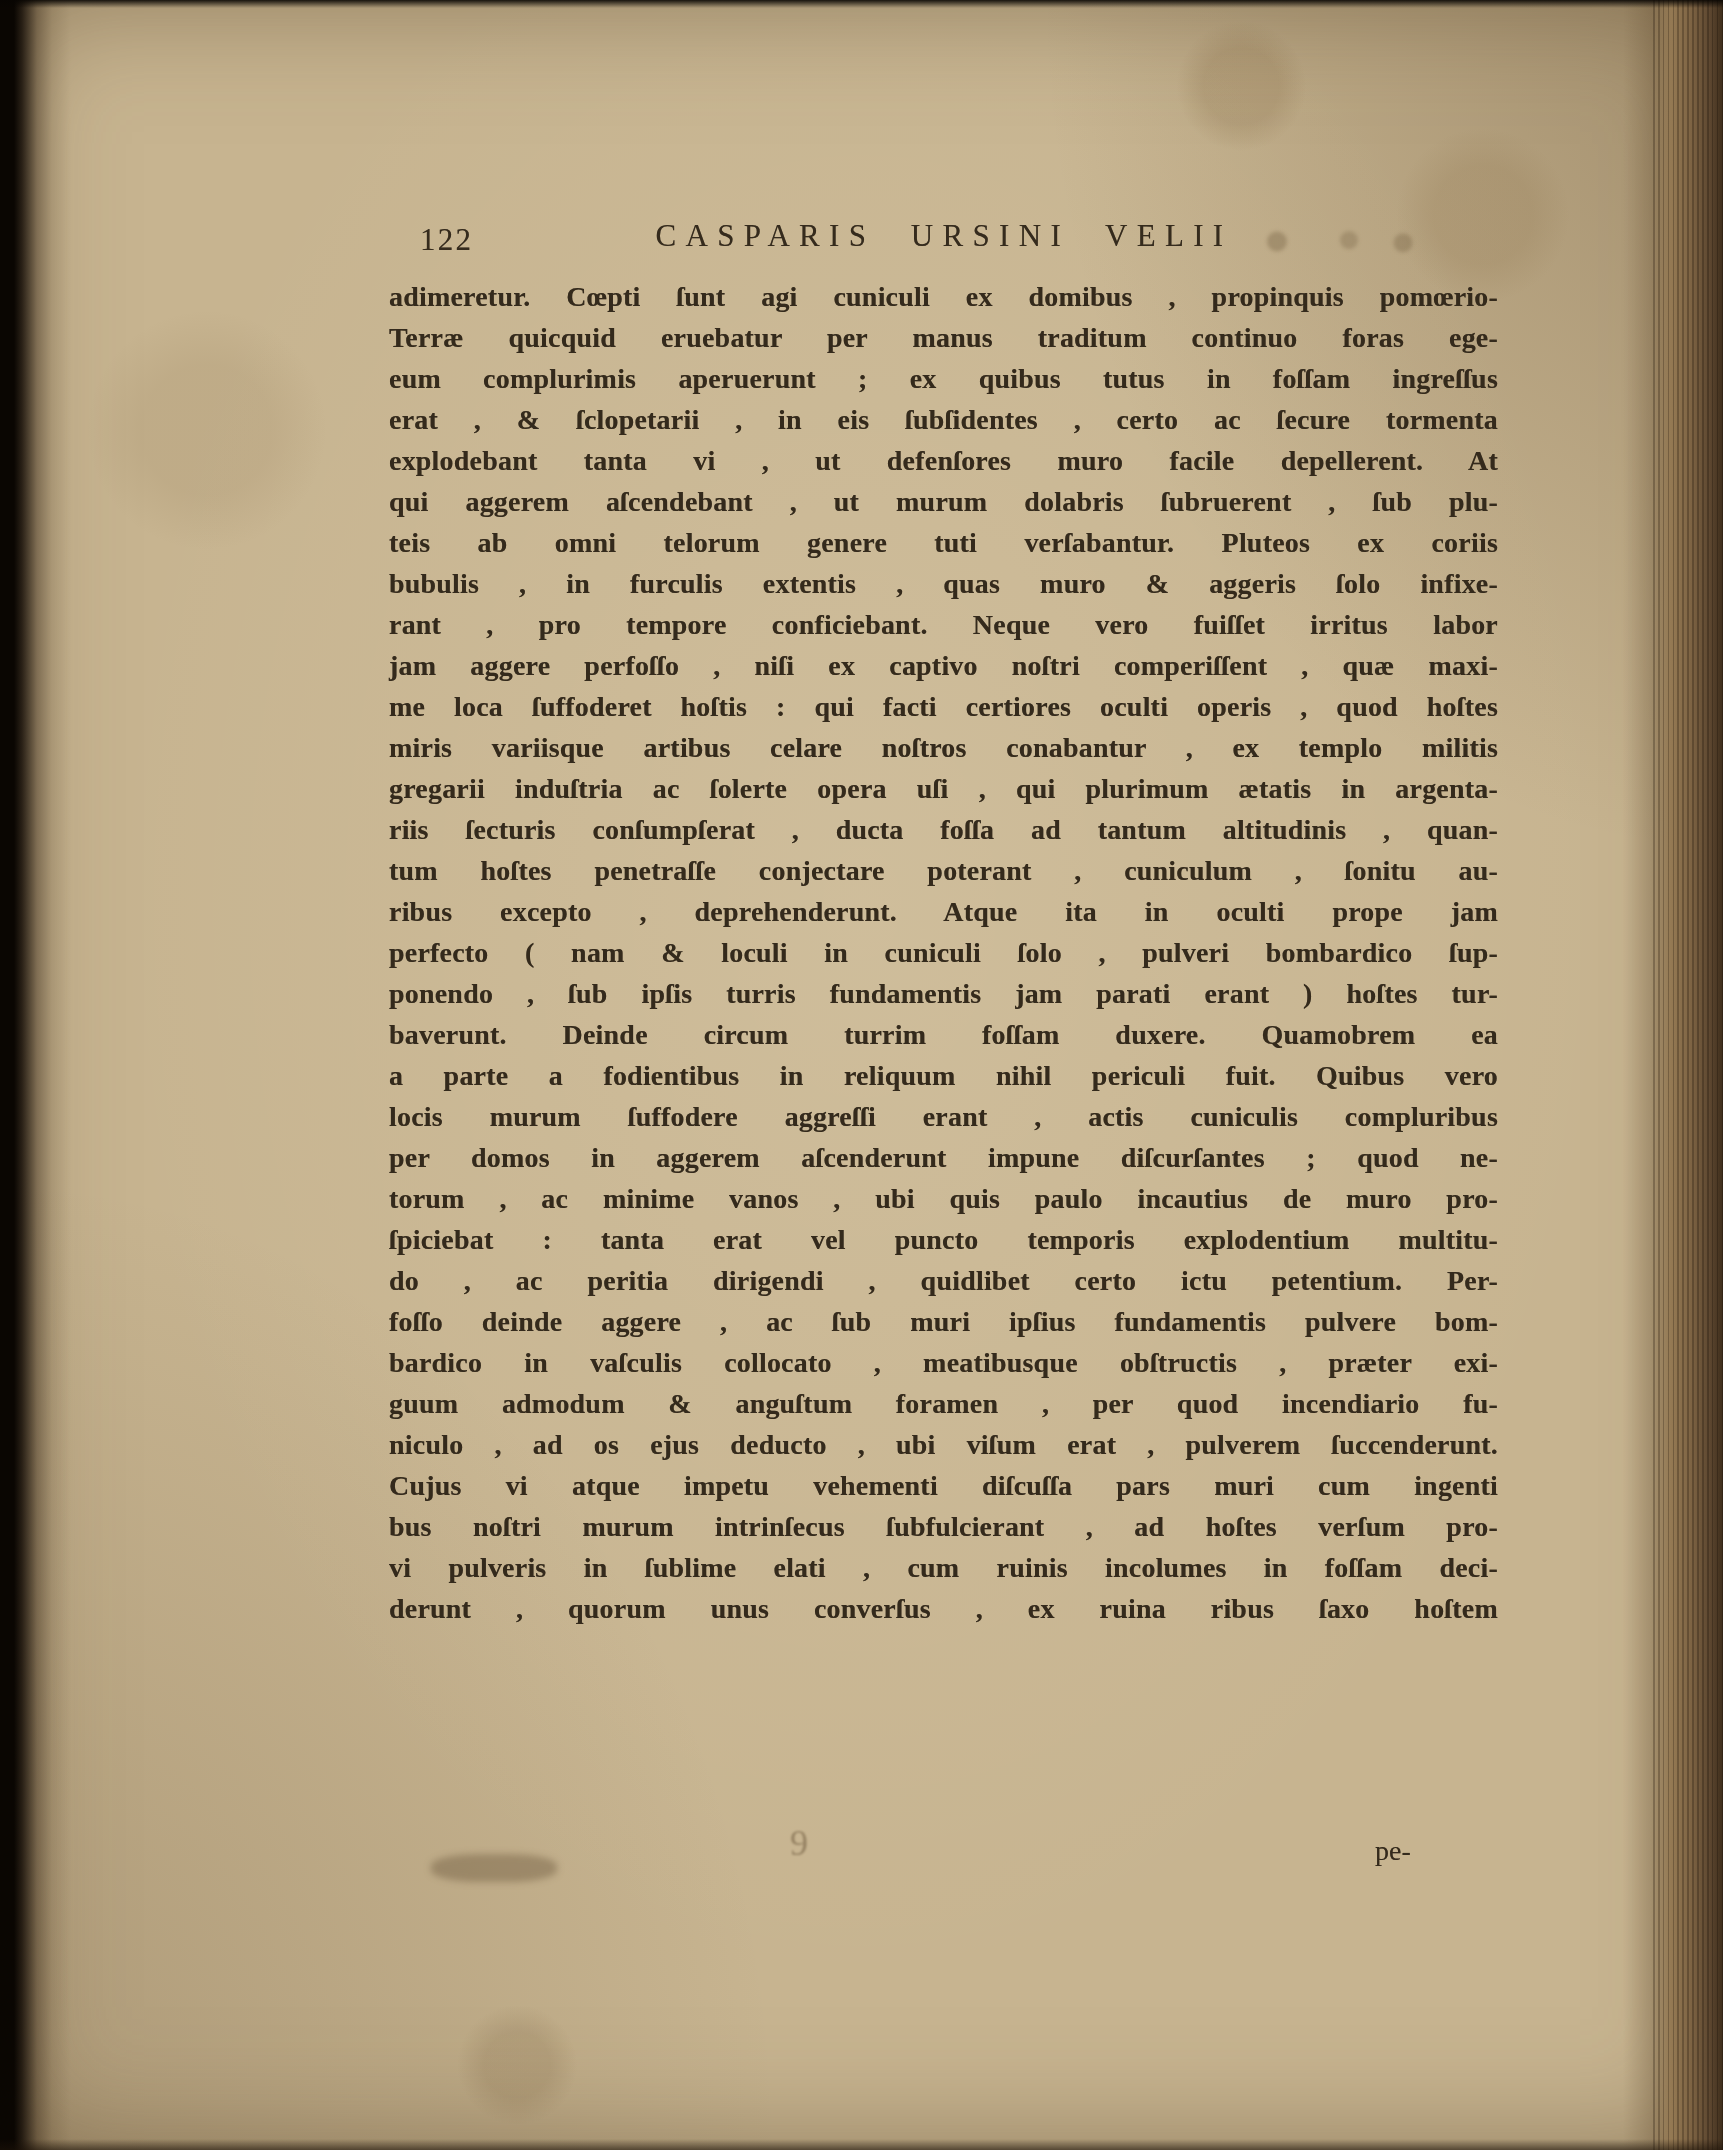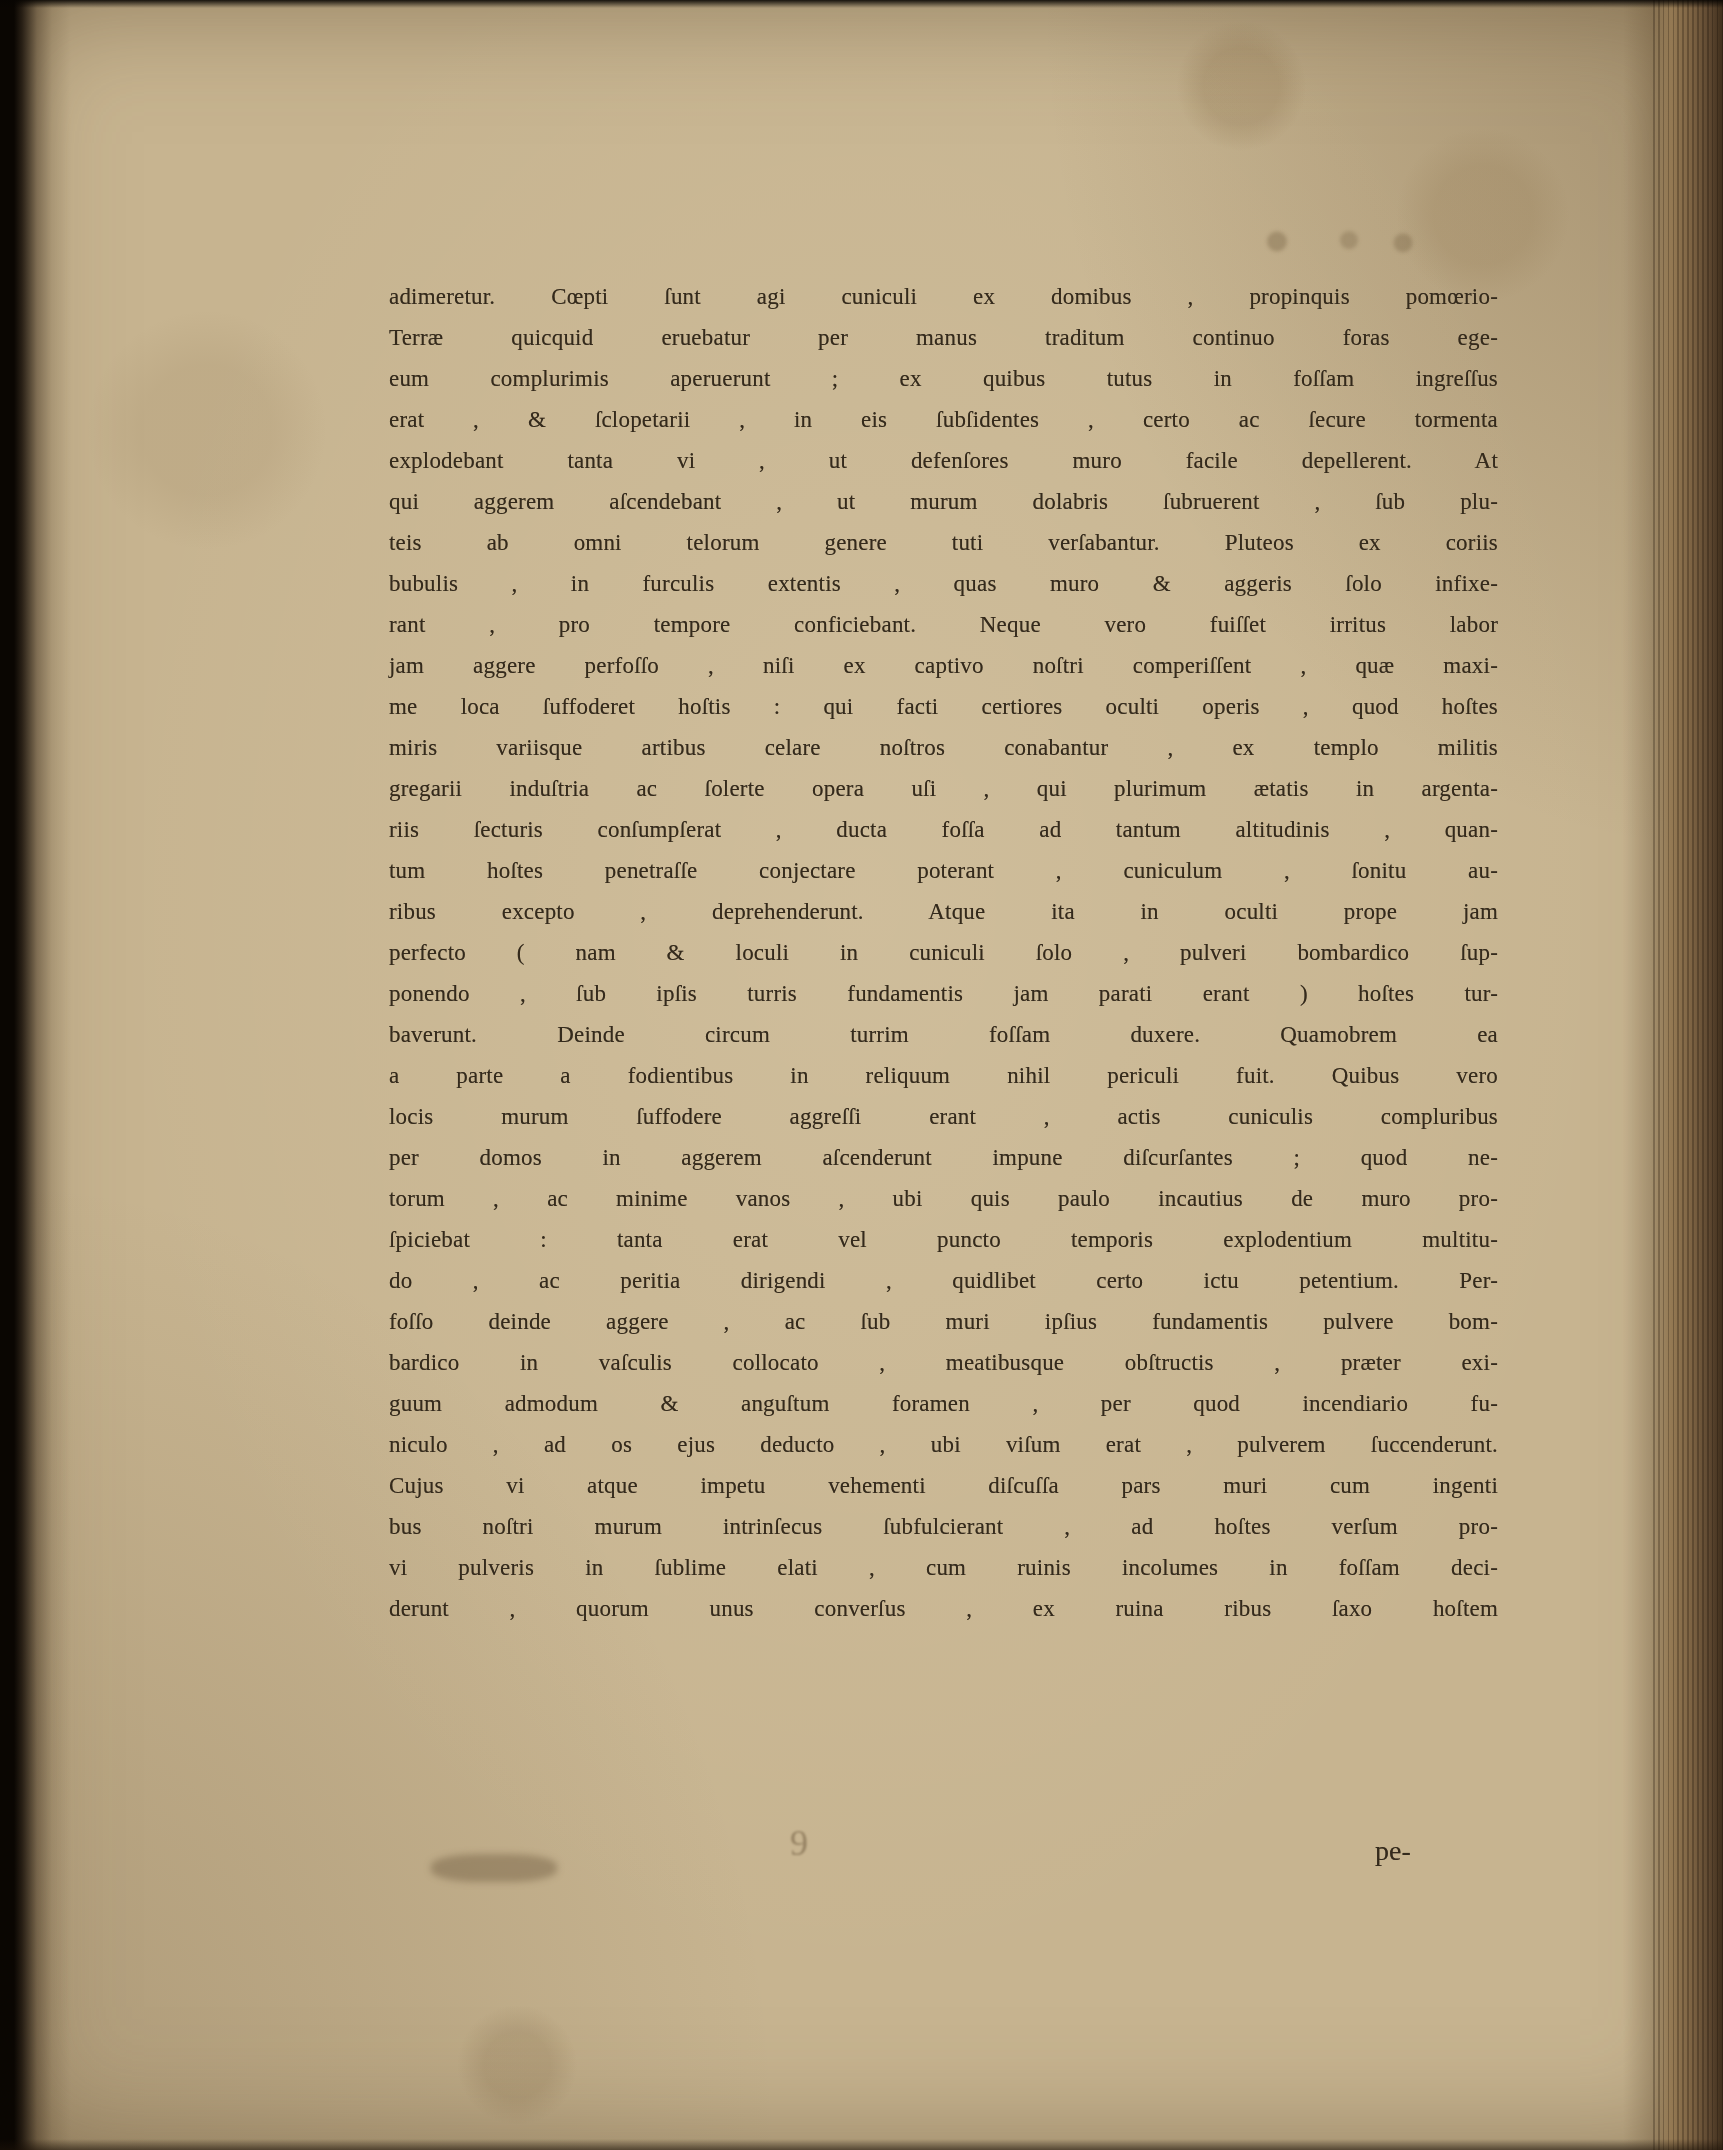--- a/index.html
+++ b/index.html
@@ -80,24 +80,25 @@
     font-size:31px;letter-spacing:9.3px;word-spacing:18.6px;
     text-shadow:0 0 0.5px rgba(53,43,29,0.45);
   }
 
   
   .text-block{
     position:absolute;left:389px;top:276px;width:1109px;
     color:#342a1c;
   }
   .line{
-    font-size:23px;line-height:41px;height:41px;white-space:nowrap;
+    font-size:28px;line-height:41px;height:41px;white-space:nowrap;
     text-align:justify;text-align-last:justify;
     letter-spacing:0.2px;
     text-shadow:0 0 0.5px rgba(50,40,26,0.45);
+    font-weight:bold;
   }
 
   .catchword{
     position:absolute;left:1375px;top:1835px;
     font-size:28px;color:#342a1c;
     text-shadow:0 0 0.5px rgba(50,40,26,0.45);
   }
 
   .signature-mark{
     position:absolute;left:790px;top:1822px;
@@ -119,20 +120,24 @@
     filter:blur(1.6px);
   }
 </style>
 </head>
 <body>
 
 <div class="scan">
 
   <div class="page">
 
+    <div class="header">
+      <span class="page-number">122</span>
+      <span class="running-title">CASPARIS URSINI VELII</span>
+    </div>
 
     <div class="ghost-marks"></div>
 
     <div class="text-block">
         <div class="line">adimeretur. Cœpti ſunt agi cuniculi ex domibus , propinquis pomœrio-</div>
         <div class="line">Terræ quicquid eruebatur per manus traditum continuo foras ege-</div>
         <div class="line">eum complurimis aperuerunt ;  ex quibus tutus in foſſam ingreſſus</div>
         <div class="line">erat ,  &amp; ſclopetarii ,  in eis ſubſidentes ,  certo ac ſecure tormenta</div>
         <div class="line">explodebant tanta vi ,  ut defenſores muro facile depellerent.   At</div>
         <div class="line">qui aggerem aſcendebant ,  ut murum dolabris ſubruerent ,  ſub plu-</div>

